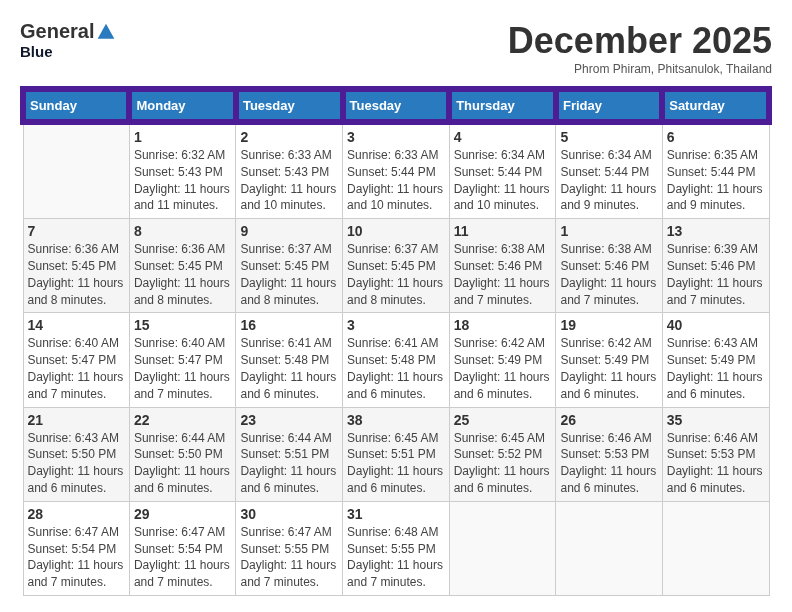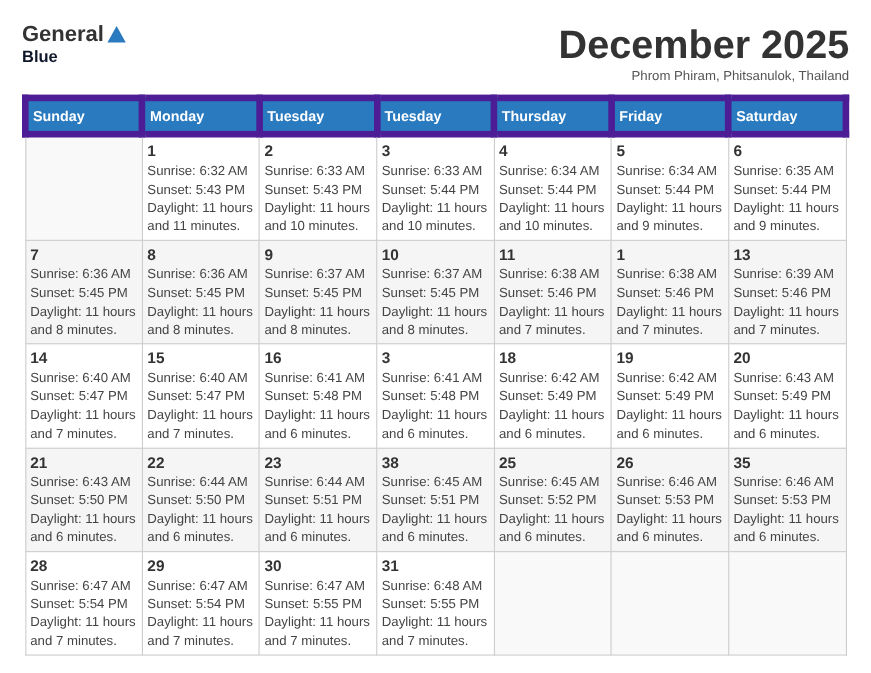--- a/index.html
+++ b/index.html
@@ -200,21 +200,21 @@
         </td>
         <td>
           <span class="day-number">18</span>
           <div class="day-info">Sunrise: 6:42 AM<br>Sunset: 5:49 PM<br>Daylight: 11 hours and 6 minutes.</div>
         </td>
         <td>
           <span class="day-number">19</span>
           <div class="day-info">Sunrise: 6:42 AM<br>Sunset: 5:49 PM<br>Daylight: 11 hours and 6 minutes.</div>
         </td>
         <td>
-          <span class="day-number">20</span>
+          <span class="day-number">40</span>
           <div class="day-info">Sunrise: 6:43 AM<br>Sunset: 5:49 PM<br>Daylight: 11 hours and 6 minutes.</div>
         </td>
       </tr>
       <tr class="row-alt">
         <td>
           <span class="day-number">21</span>
           <div class="day-info">Sunrise: 6:43 AM<br>Sunset: 5:50 PM<br>Daylight: 11 hours and 6 minutes.</div>
         </td>
         <td>
           <span class="day-number">22</span>

